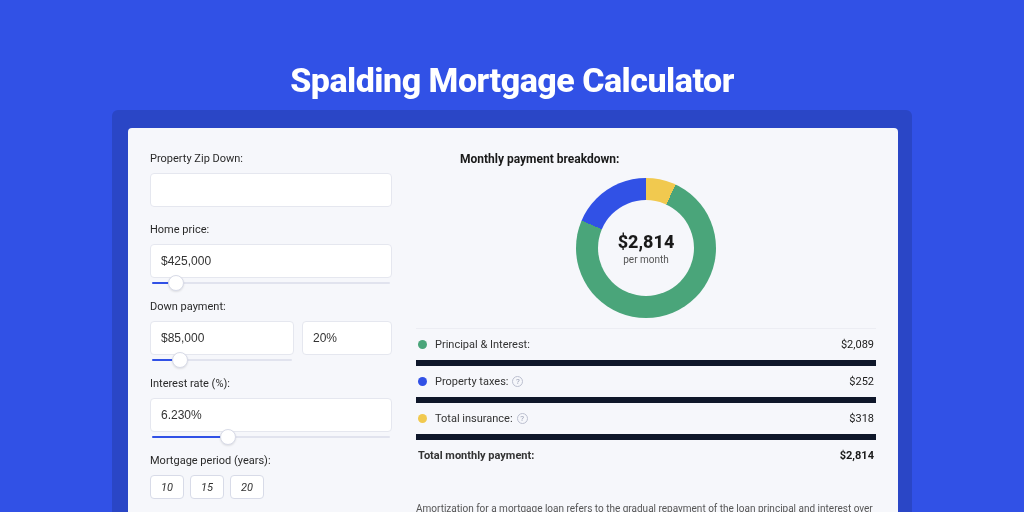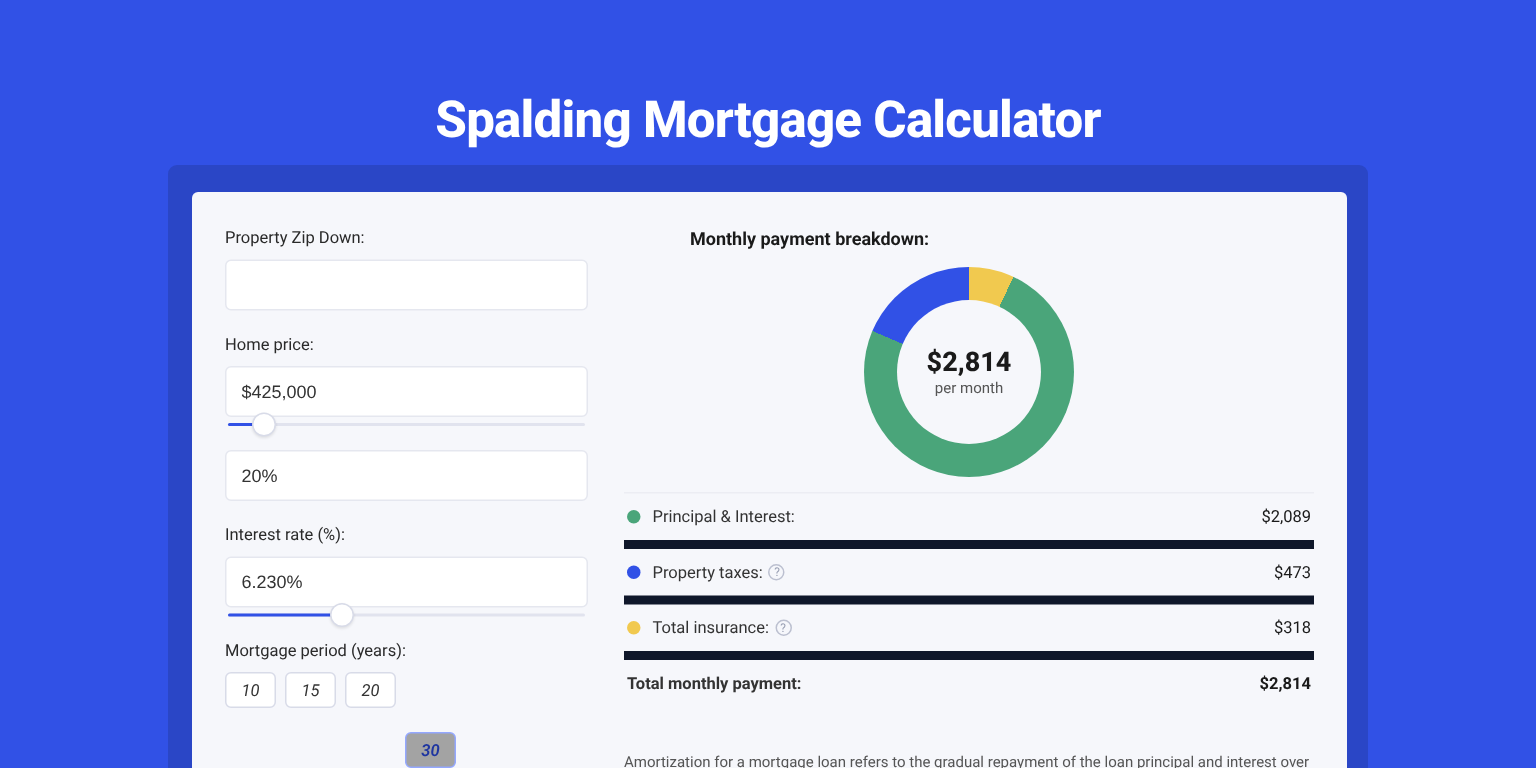--- a/index.html
+++ b/index.html
@@ -264,21 +264,29 @@
         <div class="group">
           <div class="field-label">Home price:</div>
           <input class="input" value="$425,000" style="">
           <div class="slider-track">
             <div class="slider-fill" style="width:10%"></div>
             <div class="slider-thumb" style="left:10%"></div>
           </div>
         </div>
 
         <div class="group">
+          <div class="field-label">Down payment:</div>
           <div class="row2">
+            <div class="col-a">
+              <input class="input" value="$85,000" style="">
+              <div class="slider-track">
+                <div class="slider-fill" style="width:20%"></div>
+                <div class="slider-thumb" style="left:20%"></div>
+              </div>
+            </div>
             <div class="col-b">
               <input class="input" value="20%" style="">
             </div>
           </div>
         </div>
 
         <div class="group">
           <div class="field-label">Interest rate (%):</div>
           <input class="input" value="6.230%" style="">
           <div class="slider-track">
@@ -317,21 +325,21 @@
           <div class="brow">
             <span class="dot" style="background:#4aa57a"></span>
             <span class="brow-label">Principal &amp; Interest:</span>
             <span class="brow-val">$2,089</span>
           </div>
 
           <div class="brow">
             <span class="dot" style="background:#3151e6"></span>
             <span class="brow-label">Property taxes:</span>
             <span class="help">?</span>
-            <span class="brow-val">$473</span>
+            <span class="brow-val">$252</span>
           </div>
 
           <div class="brow">
             <span class="dot" style="background:#f1c94f"></span>
             <span class="brow-label">Total insurance:</span>
             <span class="help">?</span>
             <span class="brow-val">$318</span>
           </div>
 
           <div class="brow total">

